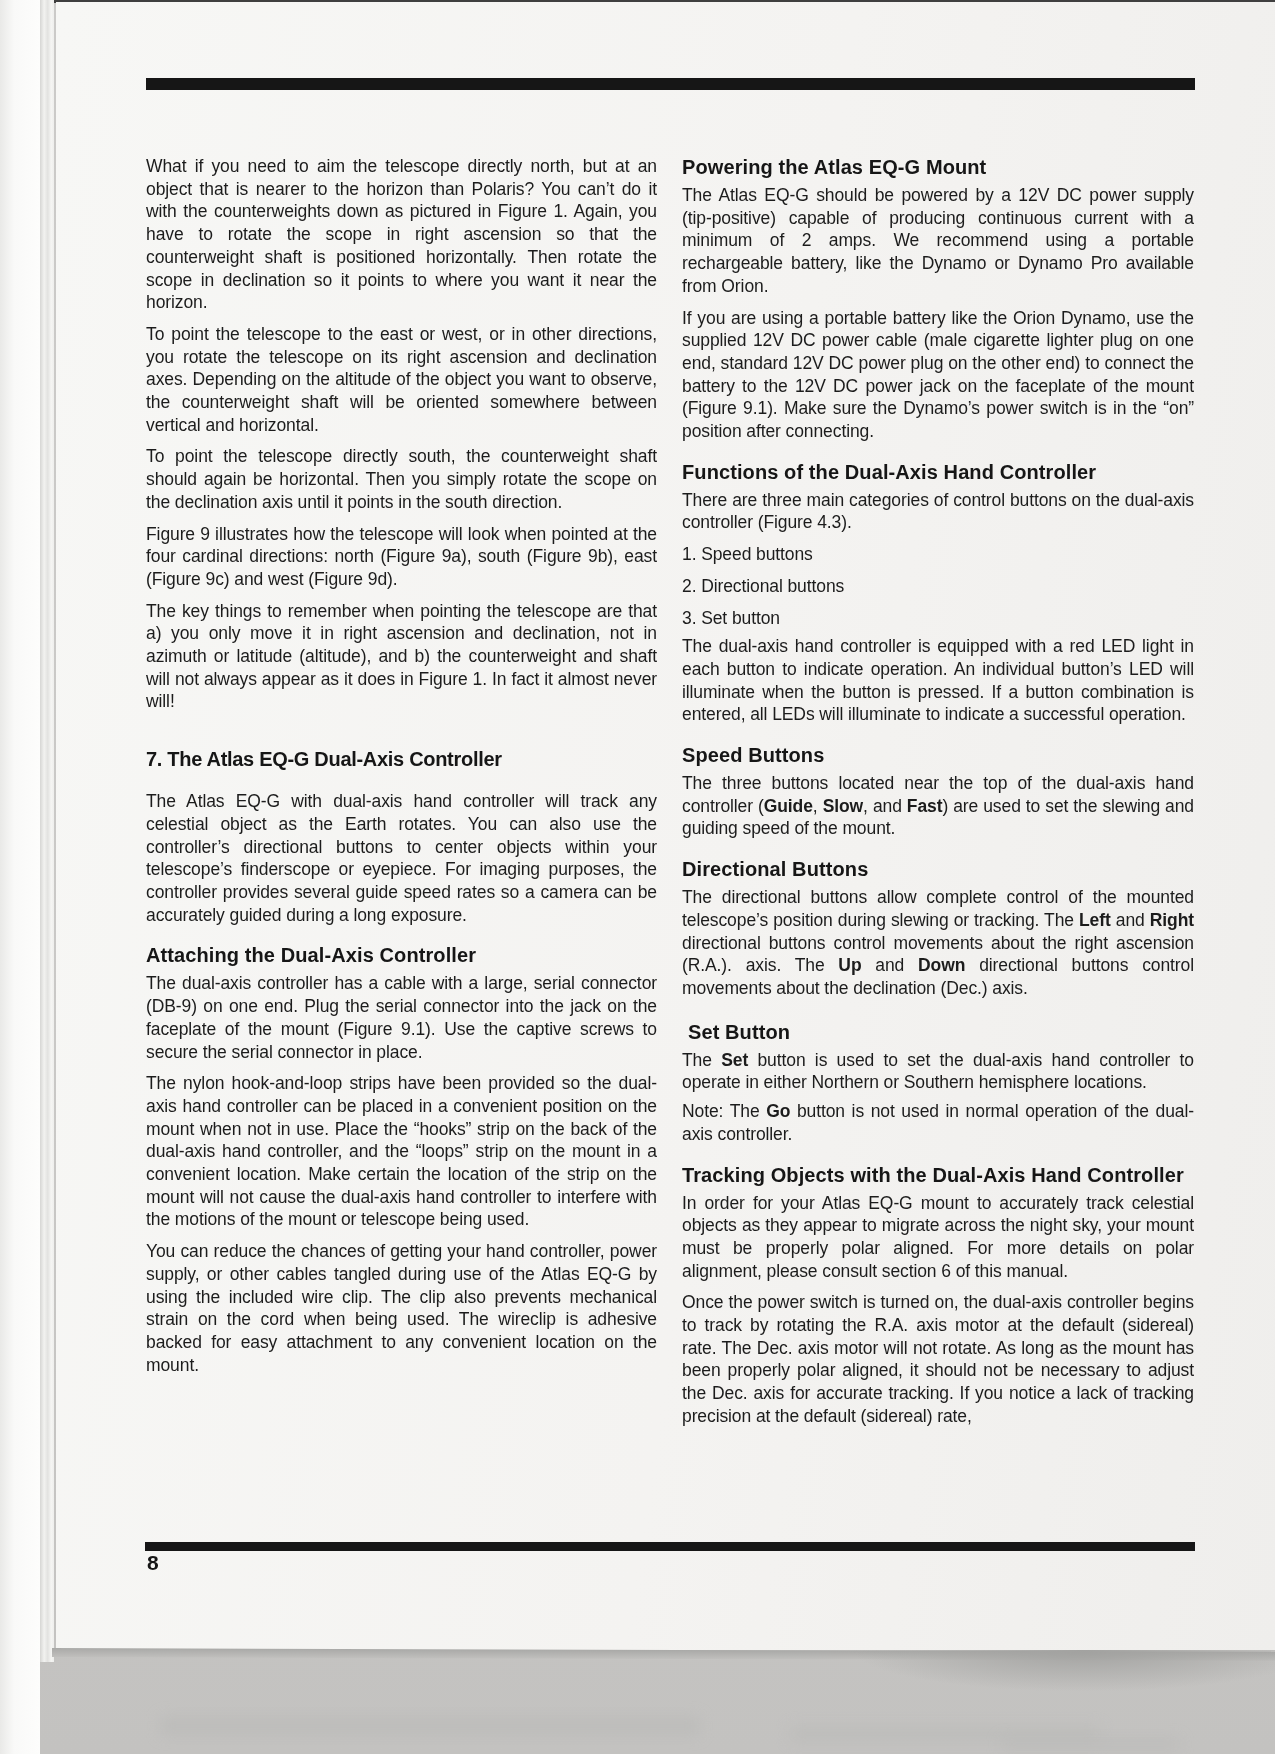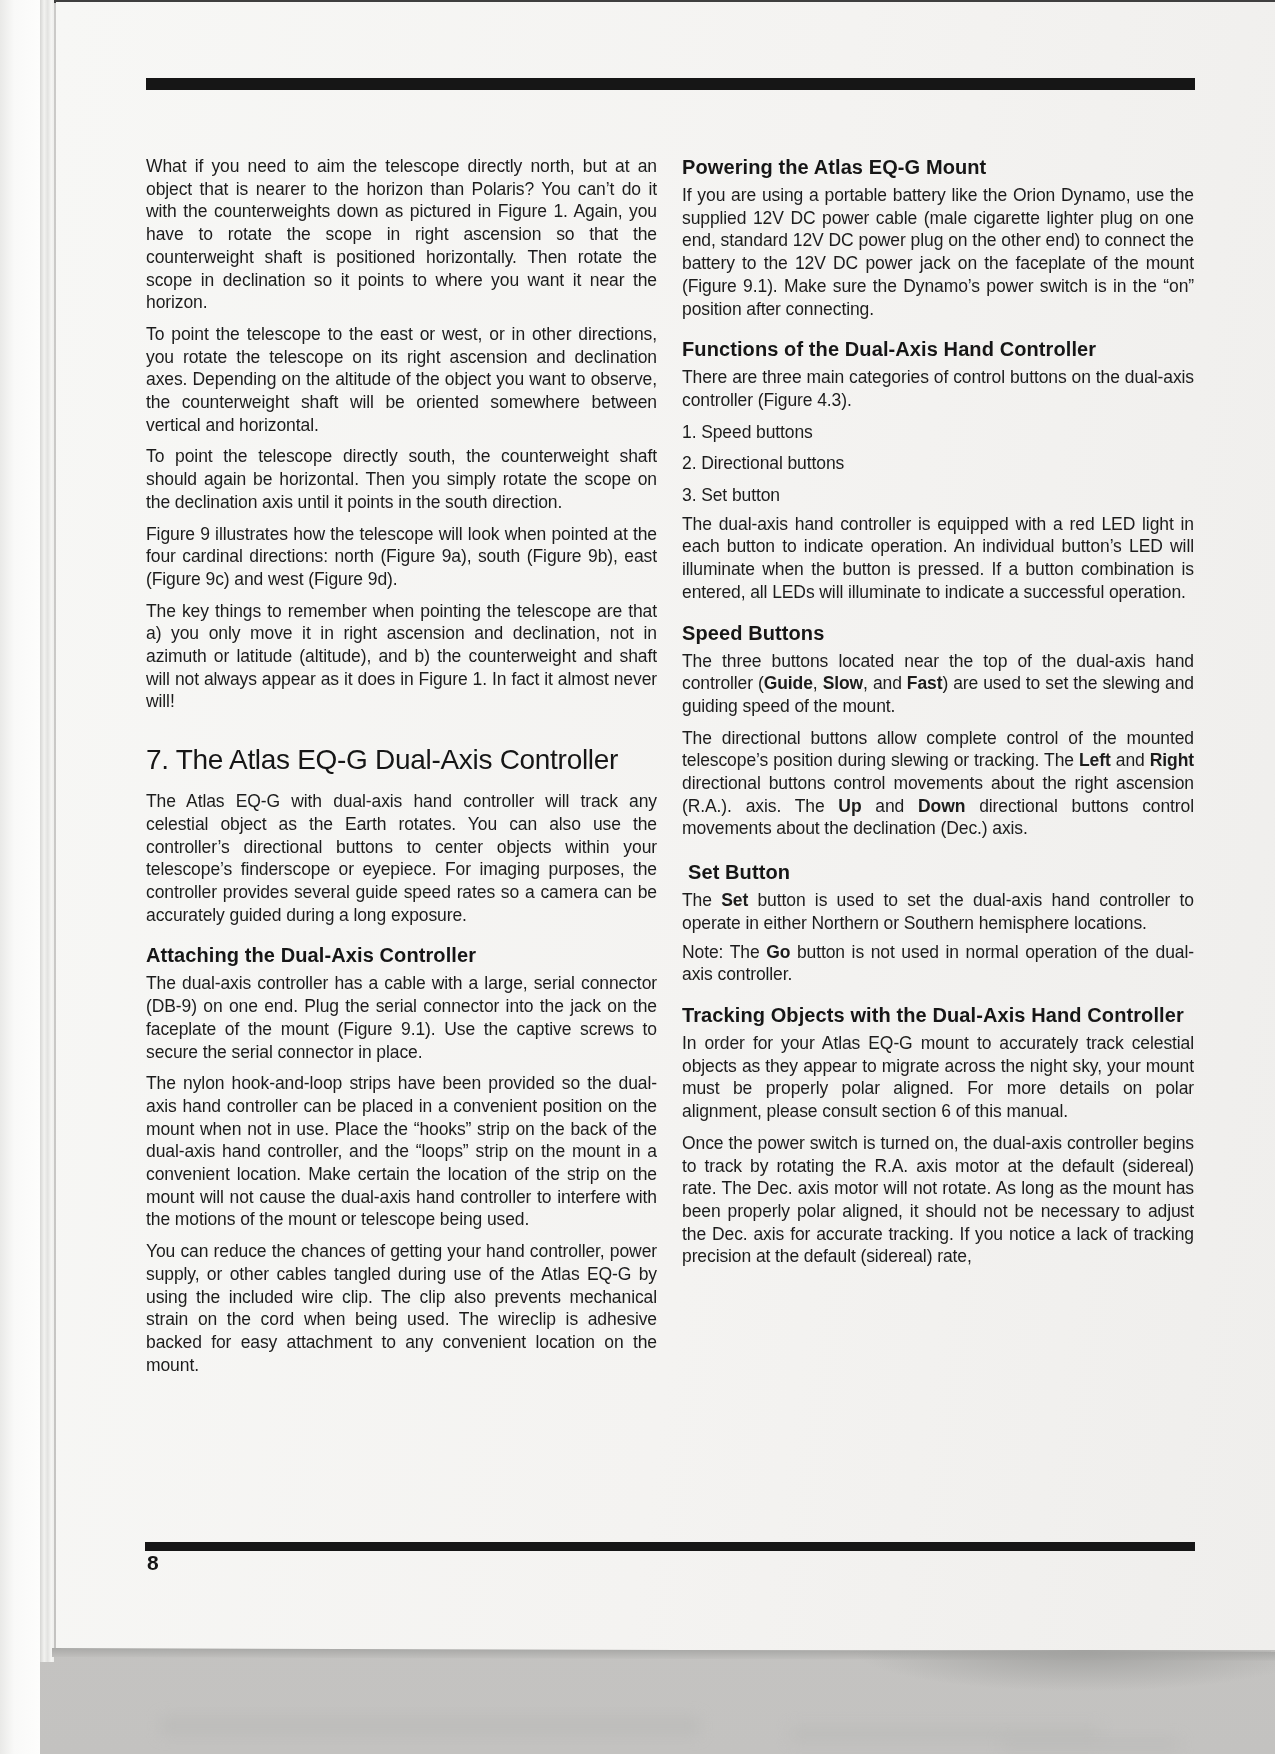--- a/index.html
+++ b/index.html
@@ -32,21 +32,21 @@
   .rule-top{left:90px;top:76px;width:1049px;height:12px;}   
   .rule-bottom{left:89px;top:1540px;width:1050px;height:9px;}
   .pagenum{position:absolute;left:91px;top:1549px;font-size:21px;font-weight:bold;color:#161616;}
 
   
   .col{position:absolute;top:153px;color:#1c1c1c;font-size:17.5px;line-height:22.7px;
     text-align:justify;text-align-last:left;letter-spacing:-0.1px;}
   .col-left{left:90px;width:511px;}
   .col-right{left:626px;width:512px;}
   .col p{margin:0 0 9px 0;}
-  .h-section{margin:27px 0 11px 0;font-size:28px;line-height:39px;font-weight:normal;
+  .h-section{margin:27px 0 11px 0;font-size:20px;line-height:39px;font-weight:bold;
     letter-spacing:-0.3px;text-align:left;color:#161616;}
   .h-sub{margin:17px 0 5px 0;font-size:20px;line-height:24px;font-weight:bold;
     text-align:center;color:#161616;letter-spacing:0.1px;}
   .h-sub.first{margin-top:0;}
   .h-sub.tight{margin-top:20px;}
   .h-sub.indent-sm{padding-left:6px;}
   .list-item{margin:0 0 9px 33px;font-weight:normal;text-align:left;}
   .gap-sm{margin-bottom:6px !important;}
   b{font-weight:bold;}
 </style>
@@ -70,29 +70,31 @@
       <div class="h-section">7. The Atlas EQ-G Dual-Axis Controller</div>
       <p>The Atlas EQ-G with dual-axis hand controller will track any celestial object as the Earth rotates. You can also use the controller’s directional buttons to center objects within your telescope’s finderscope or eyepiece. For imaging purposes, the controller provides several guide speed rates so a camera can be accurately guided during a long exposure.</p>
       <div class="h-sub">Attaching the Dual-Axis Controller</div>
       <p>The dual-axis controller has a cable with a large, serial connector (DB-9) on one end. Plug the serial connector into the jack on the faceplate of the mount (Figure 9.1). Use the captive screws to secure the serial connector in place.</p>
       <p>The nylon hook-and-loop strips have been provided so the dual-axis hand controller can be placed in a convenient position on the mount when not in use. Place the “hooks” strip on the back of the dual-axis hand controller, and the “loops” strip on the mount in a convenient location. Make certain the location of the strip on the mount will not cause the dual-axis hand controller to interfere with the motions of the mount or telescope being used.</p>
       <p>You can reduce the chances of getting your hand controller, power supply, or other cables tangled during use of the Atlas EQ-G by using the included wire clip. The clip also prevents mechanical strain on the cord when being used. The wireclip is adhesive backed for easy attachment to any convenient location on the mount.</p>
     </div>
 
     <div class="col col-right">
       <div class="h-sub first">Powering the Atlas EQ-G Mount</div>
+      <p>The Atlas EQ-G should be powered by a 12V DC power supply (tip-positive) capable of producing continuous current with a minimum of 2 amps. We recommend using a portable rechargeable battery, like the Dynamo or Dynamo Pro available from Orion.</p>
       <p>If you are using a portable battery like the Orion Dynamo, use the supplied 12V DC power cable (male cigarette lighter plug on one end, standard 12V DC power plug on the other end) to connect the battery to the 12V DC power jack on the faceplate of the mount (Figure 9.1). Make sure the Dynamo’s power switch is in the “on” position after connecting.</p>
       <div class="h-sub">Functions of the Dual-Axis Hand Controller</div>
       <p>There are three main categories of control buttons on the dual-axis controller (Figure 4.3).</p>
       <p class="list-item">1. Speed buttons</p>
       <p class="list-item">2. Directional buttons</p>
       <p class="list-item gap-sm">3. Set button</p>
       <p>The dual-axis hand controller is equipped with a red LED light in each button to indicate operation. An individual button’s LED will illuminate when the button is pressed. If a button combination is entered, all LEDs will illuminate to indicate a successful operation.</p>
       <div class="h-sub">Speed Buttons</div>
       <p><span>The three buttons located near the top of the dual-axis hand controller (</span><b>Guide</b><span>, </span><b>Slow</b><span>, and </span><b>Fast</b><span>) are used to set the slewing and guiding speed of the mount.</span></p>
+      <div class="h-sub">Directional Buttons</div>
       <p><span>The directional buttons allow complete control of the mounted telescope’s position during slewing or tracking. The </span><b>Left</b><span> and </span><b>Right</b><span> directional buttons control movements about the right ascension (R.A.). axis. The </span><b>Up</b><span> and </span><b>Down</b><span> directional buttons control movements about the declination (Dec.) axis.</span></p>
       <div class="h-sub tight indent-sm">Set Button</div>
       <p class="gap-sm"><span>The </span><b>Set</b><span> button is used to set the dual-axis hand controller to operate in either Northern or Southern hemisphere locations.</span></p>
       <p><span>Note: The </span><b>Go</b><span> button is not used in normal operation of the dual-axis controller.</span></p>
       <div class="h-sub">Tracking Objects with the Dual-Axis Hand Controller</div>
       <p>In order for your Atlas EQ-G mount to accurately track celestial objects as they appear to migrate across the night sky, your mount must be properly polar aligned. For more details on polar alignment, please consult section 6 of this manual.</p>
       <p>Once the power switch is turned on, the dual-axis controller begins to track by rotating the R.A. axis motor at the default (sidereal) rate. The Dec. axis motor will not rotate. As long as the mount has been properly polar aligned, it should not be necessary to adjust the Dec. axis for accurate tracking. If you notice a lack of tracking precision at the default (sidereal) rate,</p>
     </div>
 
     <div class="rule rule-bottom"></div>

